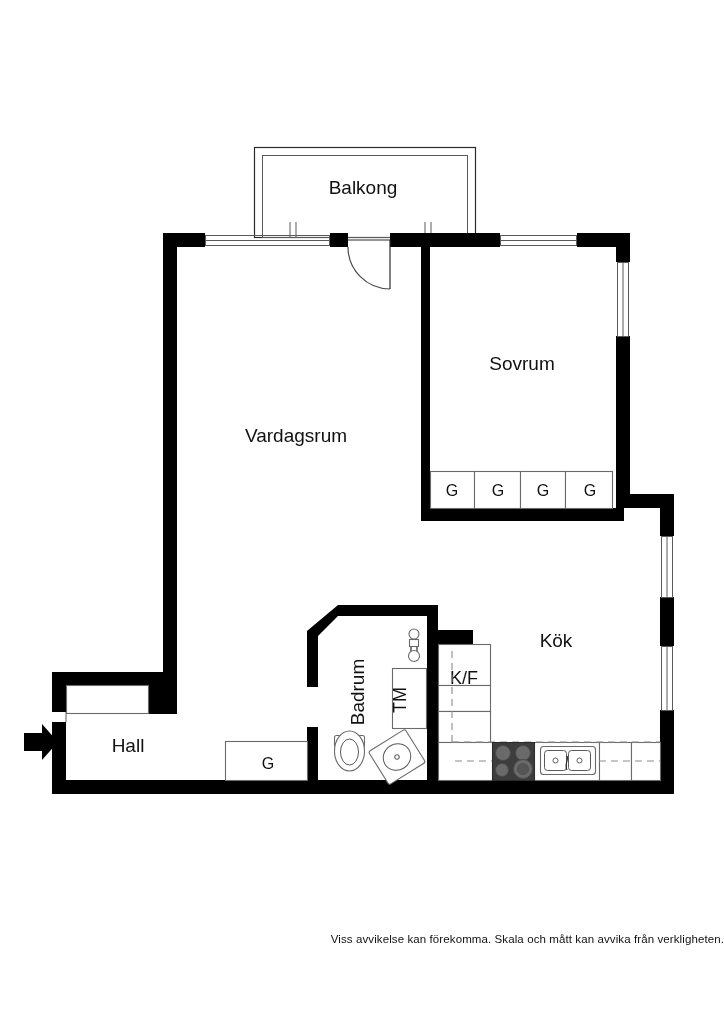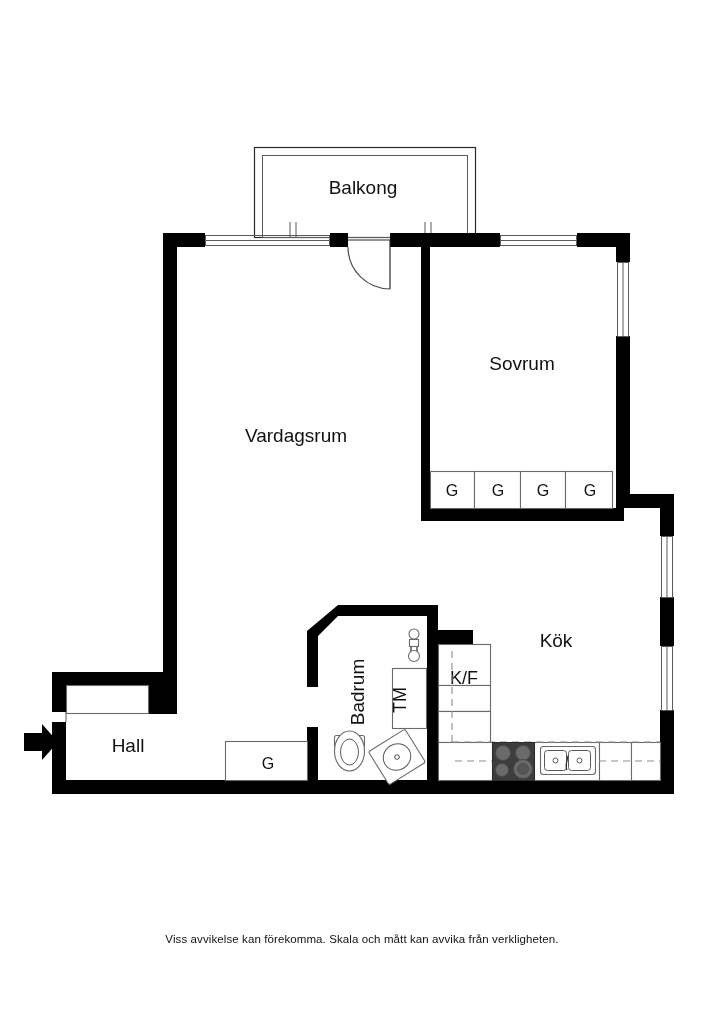--- a/index.html
+++ b/index.html
@@ -47,21 +47,21 @@
   .kf-label {
     font-family: "Liberation Sans", sans-serif;
     font-size: 18px;
     fill: #111111;
   }
   .footer-note {
     position: absolute;
     left: 0;
     top: 933px;
     width: 724px;
-    text-align: center;
+    text-align: right;
     font-size: 11.5px;
     color: #111111;
     letter-spacing: 0.1px;
   }
   .footer-brands {
     position: absolute;
     left: 0;
     top: 962px;
     width: 724px;
     height: 44px;

